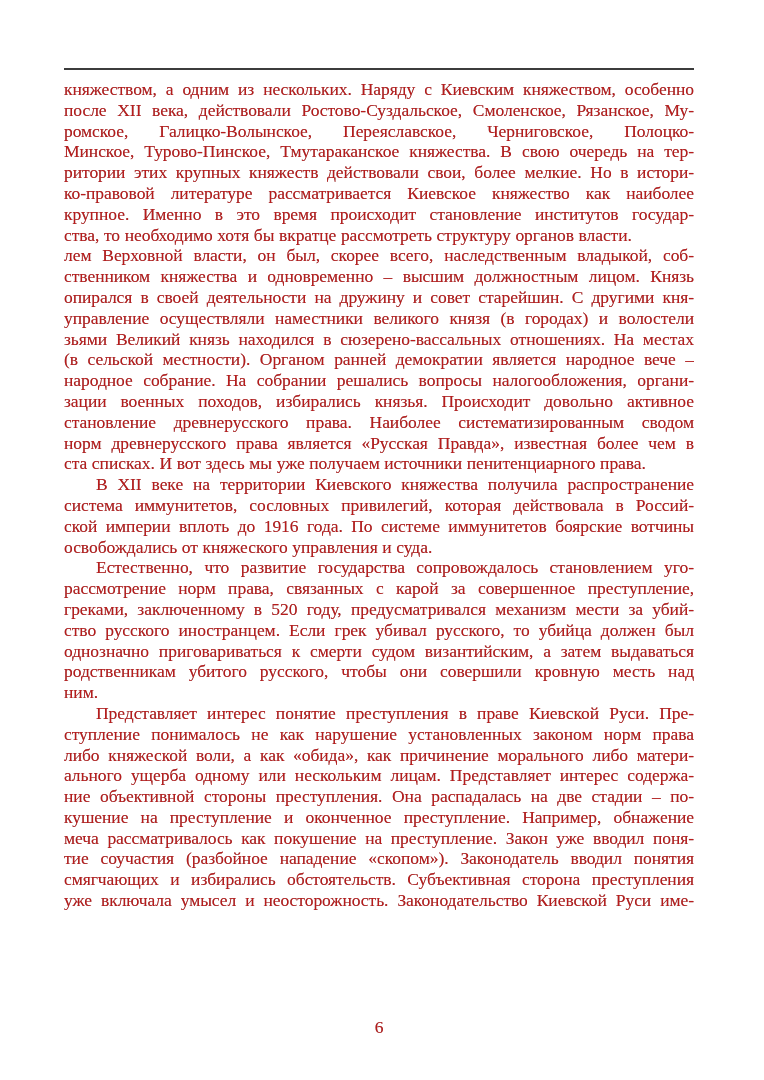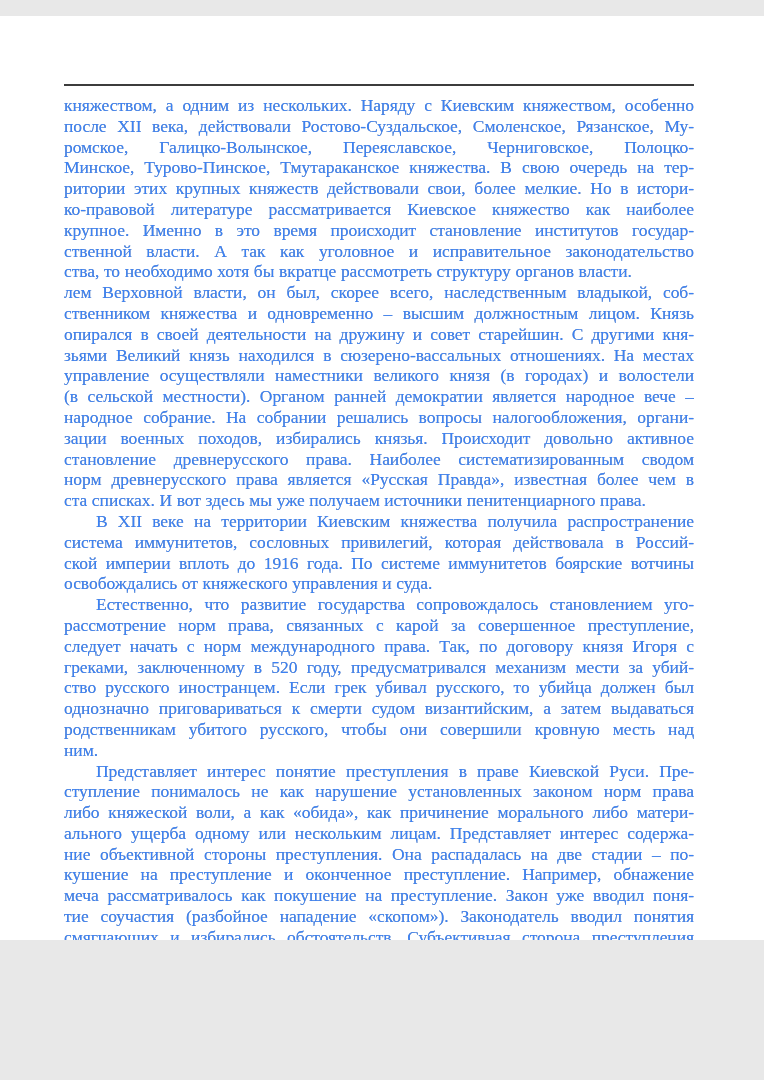--- a/index.html
+++ b/index.html
@@ -3,26 +3,26 @@
 <meta charset="utf-8">
 <style>
   html, body {
     margin: 0;
     padding: 0;
     background: #e8e8e8;
   }
   .page {
     position: relative;
     width: 764px;
-    height: 924px;
+    height: 1080px;
     background: #ffffff;
-    margin: 16px auto;
+    margin: 0 auto;
     overflow: hidden;
     font-family: "Liberation Serif", "DejaVu Serif", serif;
-    color: #3b82f6;
+    color: #b91c1c;
   }
   .header-rule {
     position: absolute;
     left: 64px;
     top: 68px;
     width: 630px;
     height: 2px;
     background: #3c3c3c;
   }
   .body-text {
@@ -72,46 +72,44 @@
   <div class="body-text">
     <div>
         <div class="para">
           <div class="line">княжеством, а одним из нескольких. Наряду с Киевским княжеством, особенно</div>
           <div class="line">после XII века, действовали Ростово-Суздальское, Смоленское, Рязанское, Му-</div>
           <div class="line">ромское, Галицко-Волынское, Переяславское, Черниговское, Полоцко-</div>
           <div class="line">Минское, Турово-Пинское, Тмутараканское княжества. В свою очередь на тер-</div>
           <div class="line">ритории этих крупных княжеств действовали свои, более мелкие. Но в истори-</div>
           <div class="line">ко-правовой литературе рассматривается Киевское княжество как наиболее</div>
           <div class="line">крупное. Именно в это время происходит становление институтов государ-</div>
-          <div class="line">ственной власти. А так как уголовное и исправительное законодательство</div>
           <div class="line para-end">ства, то необходимо хотя бы вкратце рассмотреть структуру органов власти.</div>
         </div>
         <div class="para">
           <div class="line">лем Верховной власти, он был, скорее всего, наследственным владыкой, соб-</div>
           <div class="line">ственником княжества и одновременно – высшим должностным лицом. Князь</div>
           <div class="line">опирался в своей деятельности на дружину и совет старейшин. С другими кня-</div>
+          <div class="line">управление осуществляли наместники великого князя (в городах) и волостели</div>
           <div class="line">зьями Великий князь находился в сюзерено-вассальных отношениях. На местах</div>
-          <div class="line">управление осуществляли наместники великого князя (в городах) и волостели</div>
           <div class="line">(в сельской местности). Органом ранней демократии является народное вече –</div>
           <div class="line">народное собрание. На собрании решались вопросы налогообложения, органи-</div>
           <div class="line">зации военных походов, избирались князья. Происходит довольно активное</div>
           <div class="line">становление древнерусского права. Наиболее систематизированным сводом</div>
           <div class="line">норм древнерусского права является «Русская Правда», известная более чем в</div>
           <div class="line para-end">ста списках. И вот здесь мы уже получаем источники пенитенциарного права.</div>
         </div>
         <div class="para">
-          <div class="line indent">В XII веке на территории Киевским княжества получила распространение</div>
+          <div class="line indent">В XII веке на территории Киевского княжества получила распространение</div>
           <div class="line">система иммунитетов, сословных привилегий, которая действовала в Россий-</div>
           <div class="line">ской империи вплоть до 1916 года. По системе иммунитетов боярские вотчины</div>
           <div class="line para-end">освобождались от княжеского управления и суда.</div>
         </div>
         <div class="para">
           <div class="line indent">Естественно, что развитие государства сопровождалось становлением уго-</div>
           <div class="line">рассмотрение норм права, связанных с карой за совершенное преступление,</div>
-          <div class="line">следует начать с норм международного права. Так, по договору князя Игоря с</div>
           <div class="line">греками, заключенному в 520 году, предусматривался механизм мести за убий-</div>
           <div class="line">ство русского иностранцем. Если грек убивал русского, то убийца должен был</div>
           <div class="line">однозначно приговариваться к смерти судом византийским, а затем выдаваться</div>
           <div class="line">родственникам убитого русского, чтобы они совершили кровную месть над</div>
           <div class="line para-end">ним.</div>
         </div>
         <div class="para">
           <div class="line indent">Представляет интерес понятие преступления в праве Киевской Руси. Пре-</div>
           <div class="line">ступление понималось не как нарушение установленных законом норм права</div>
           <div class="line">либо княжеской воли, а как «обида», как причинение морального либо матери-</div>

